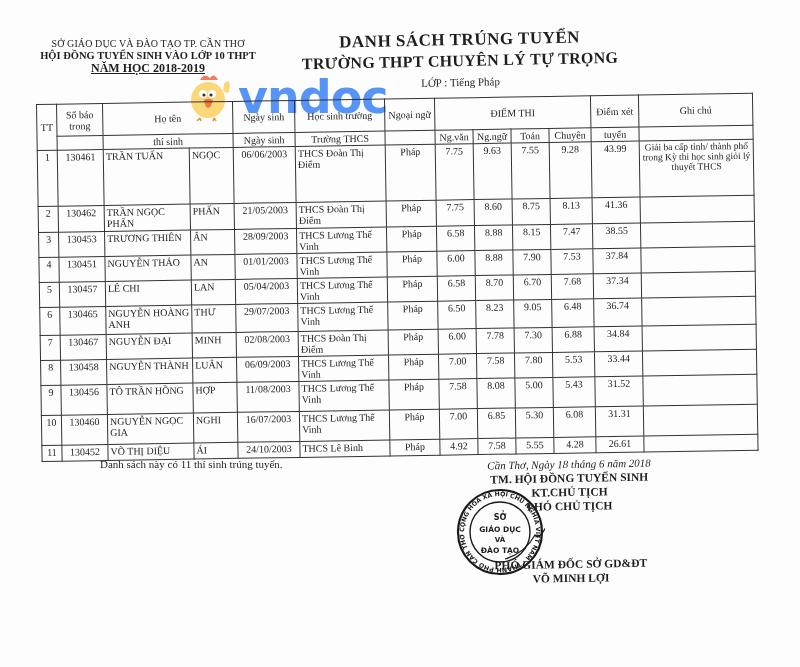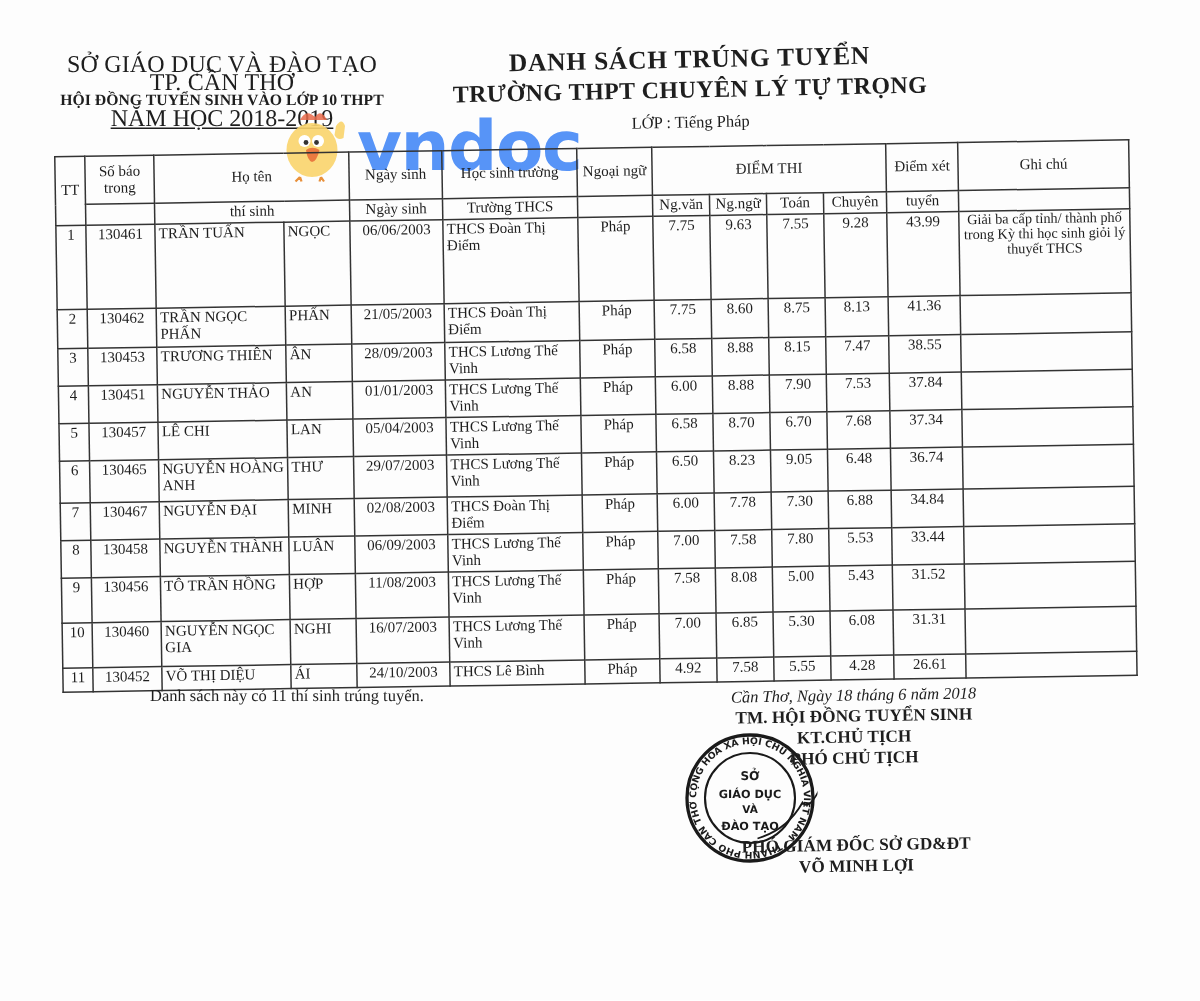--- a/index.html
+++ b/index.html
@@ -1,21 +1,21 @@
 <!DOCTYPE html>
 <html><head>
 <meta charset="utf-8">
 <style>
   html,body{margin:0;padding:0;background:#ffffff;}
   body{width:800px;height:667px;position:relative;overflow:hidden;font-family:"Liberation Serif","DejaVu Serif",serif;color:#1e1e1e;}
   .page{position:absolute;left:0;top:0;width:800px;height:667px;background:#fdfdfd;}
   .hdr-left{position:absolute;left:38px;top:38px;width:220px;text-align:center;font-size:10.5px;line-height:12px;}
-  .hdr-left .l1{font-size:16px;letter-spacing:0.1px;}
+  .hdr-left .l1{font-size:10px;letter-spacing:0.1px;}
   .hdr-left .l2{font-weight:bold;font-size:10.5px;}
-  .hdr-left .l3{font-weight:normal;font-size:16px;text-decoration:underline;}
+  .hdr-left .l3{font-weight:bold;font-size:12px;text-decoration:underline;}
   .hdr-right{position:absolute;left:290px;top:30px;width:340px;text-align:center;transform:rotate(-1.2deg);}
   .hdr-right .t1{font-weight:bold;font-size:17px;letter-spacing:0.5px;}
   .hdr-right .t2{font-weight:bold;font-size:16px;letter-spacing:0.3px;margin-top:2px;}
   .hdr-right .t3{font-size:11px;margin-top:6px;}
   .watermark{position:absolute;left:186px;top:70px;width:230px;height:60px;}
   .watermark .text{position:absolute;left:52px;top:0px;font-family:"DejaVu Sans",sans-serif;font-weight:bold;font-size:46px;color:#3b82f6;opacity:0.85;letter-spacing:-1px;}
   .chick{position:absolute;left:0;top:0;width:50px;height:52px;}
   .tbl-wrap{position:absolute;left:36px;top:104px;width:716px;transform:rotate(-0.9deg);transform-origin:left top;}
   table{border-collapse:collapse;width:716px;font-size:10px;table-layout:fixed;}
   td,th{border:1px solid #333;padding:1px 2px;vertical-align:top;font-weight:normal;}

